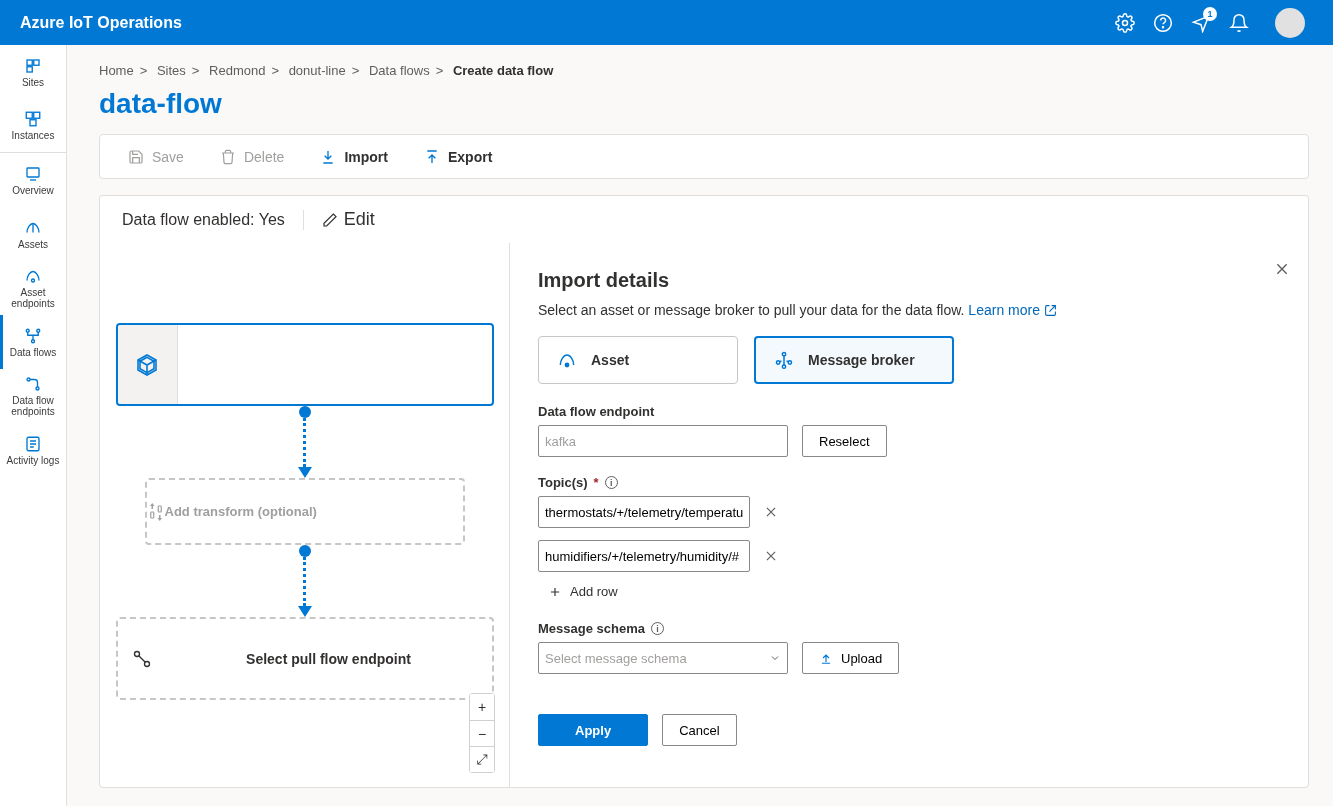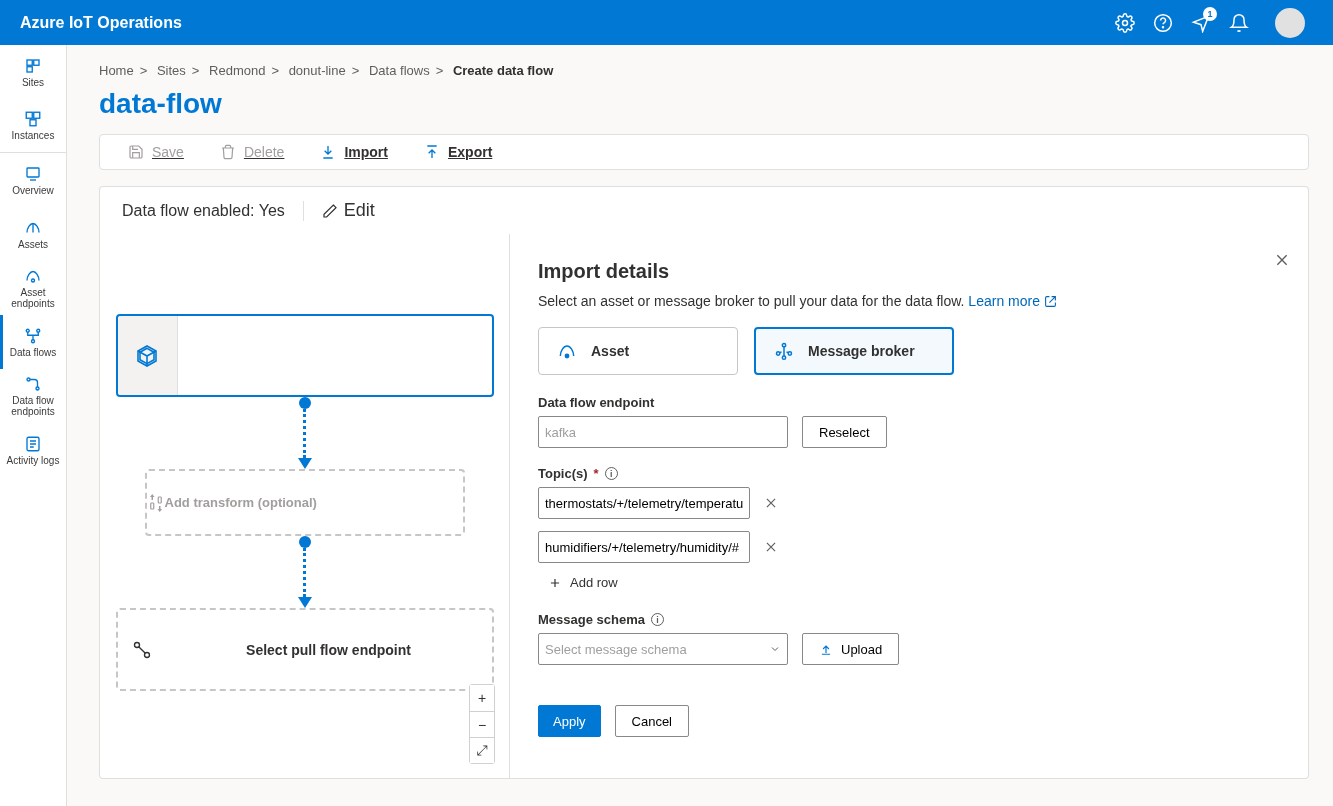--- a/index.html
+++ b/index.html
@@ -37,21 +37,21 @@
 
   
   .crumbs { font-size:13px; color:#605e5c; margin-bottom:10px; }
   .crumbs a { color:#605e5c; text-decoration:none; }
   .crumbs .sep { margin:0 6px; }
   .crumbs .cur { font-weight:600; color:var(--text-primary); }
 
   h1.page-title { color:var(--azure-blue); font-size:28px; font-weight:600; margin:0 0 14px; }
 
   
-  .toolbar-card { border:1px solid var(--border-gray); background:#fff; border-radius:4px; height:36px; display:flex; align-items:center; gap:36px; padding:0 28px; margin-bottom:16px;text-decoration:underline; }
+  .toolbar-card { border:1px solid var(--border-gray); background:#fff; border-radius:4px; height:45px; display:flex; align-items:center; gap:36px; padding:0 28px; margin-bottom:16px; }
   .tb-btn { display:flex; align-items:center; gap:8px; font-size:14px; cursor:pointer; color:var(--text-primary); }
   .tb-btn.disabled { color:#a19f9d; cursor:default; }
   .tb-ic { width:16px; height:16px; }
 
   
   .status-bar { border:1px solid var(--border-gray); border-bottom:none; background:#fff; border-radius:4px 4px 0 0; height:48px; display:flex; align-items:center; padding:0 22px; gap:18px; }
   .status-bar .divider { width:1px; height:20px; background:#e1dfdd; }
   .edit-btn { display:flex; align-items:center; gap:6px; font-size:18px; cursor:pointer; }
 
   
@@ -94,21 +94,21 @@
 
   .fld-label { font-size:13px; font-weight:600; margin-bottom:6px; display:flex; align-items:center; gap:6px; }
   .req { color:#a4262c; }
   .info-ic { width:13px; height:13px; border:1px solid #605e5c; border-radius:50%; display:inline-flex; align-items:center; justify-content:center; font-size:9px; color:#605e5c; }
 
   .row { display:flex; gap:14px; align-items:center; margin-bottom:18px; }
   input.txt, .select-box { height:32px; border:1px solid #8a8886; border-radius:2px; padding:0 6px; font-size:13px; background:#fff; }
   input.txt { width:250px; }
   input.txt::placeholder { color:#a19f9d; }
   .btn { height:32px; padding:0 16px; border:1px solid #8a8886; background:#fff; border-radius:2px; font-size:13px; cursor:pointer; display:inline-flex; align-items:center; gap:8px; }
-  .btn.primary { background:var(--azure-blue); border-color:var(--azure-blue); color:#fff; font-weight:400; padding:0 14px; }
+  .btn.primary { background:var(--azure-blue); border-color:var(--azure-blue); color:#fff; font-weight:700; padding:0 36px; }
 
   .topic-row { display:flex; align-items:center; gap:14px; margin-bottom:12px; }
   .topic-row input { width:212px; }
   .rm-x { cursor:pointer; color:#605e5c; font-size:15px; }
 
   .add-row-btn { display:flex; align-items:flex-end; gap:8px; font-size:13px; color:#323130; cursor:pointer; margin:2px 0 22px 10px; }
 
   .select-box { width:250px; display:flex; align-items:center; justify-content:space-between; cursor:pointer; color:#a19f9d; }
 
   .footer-btns { display:flex; gap:14px; margin-top:40px; }

